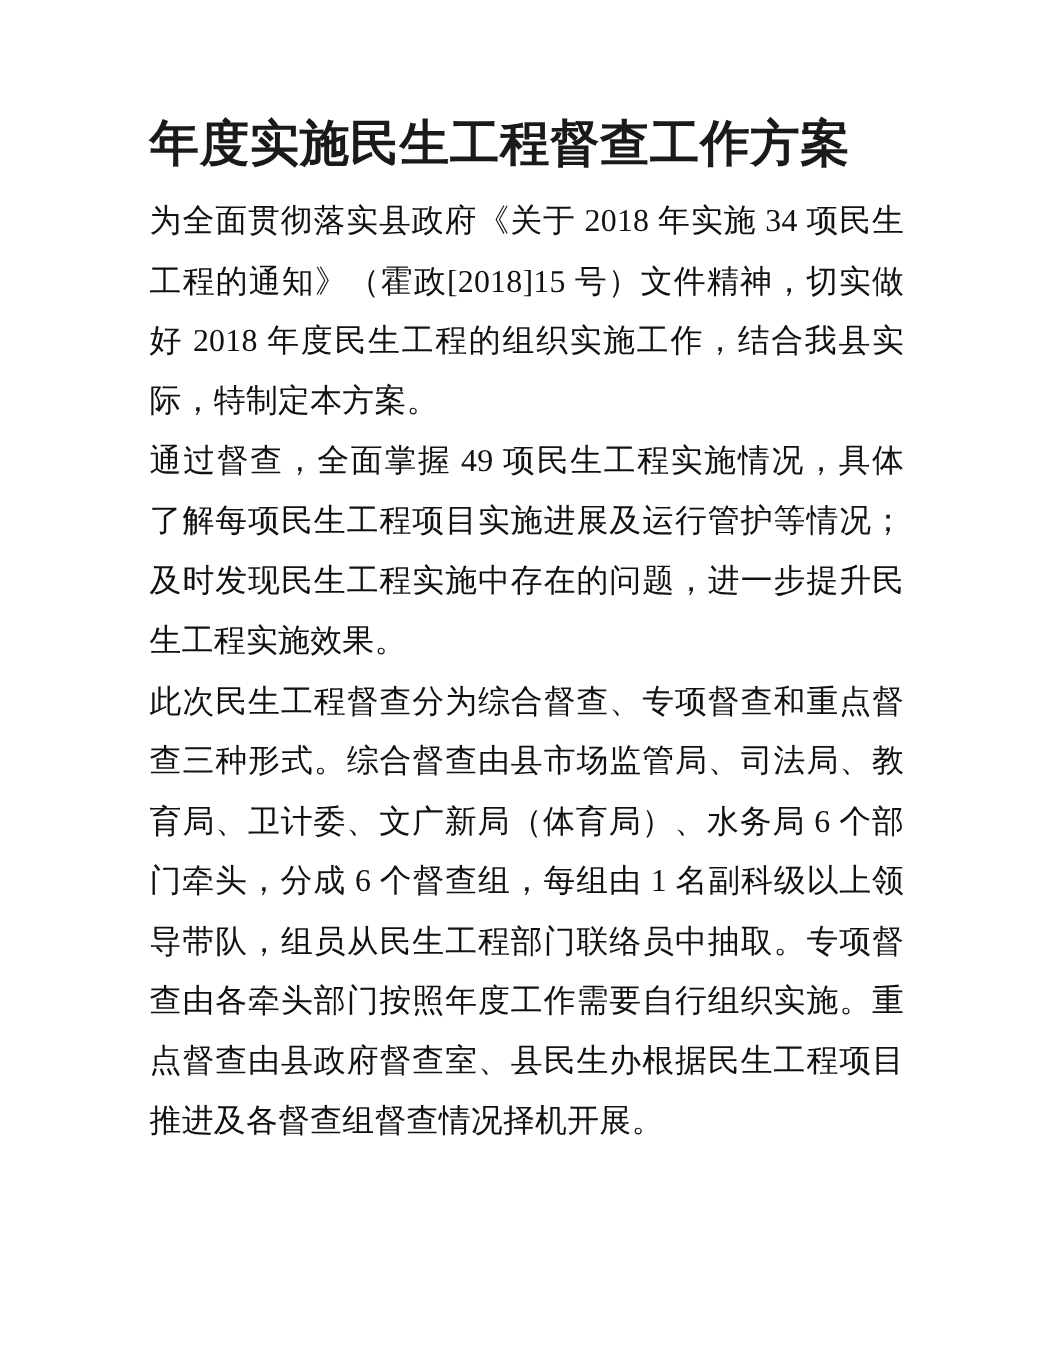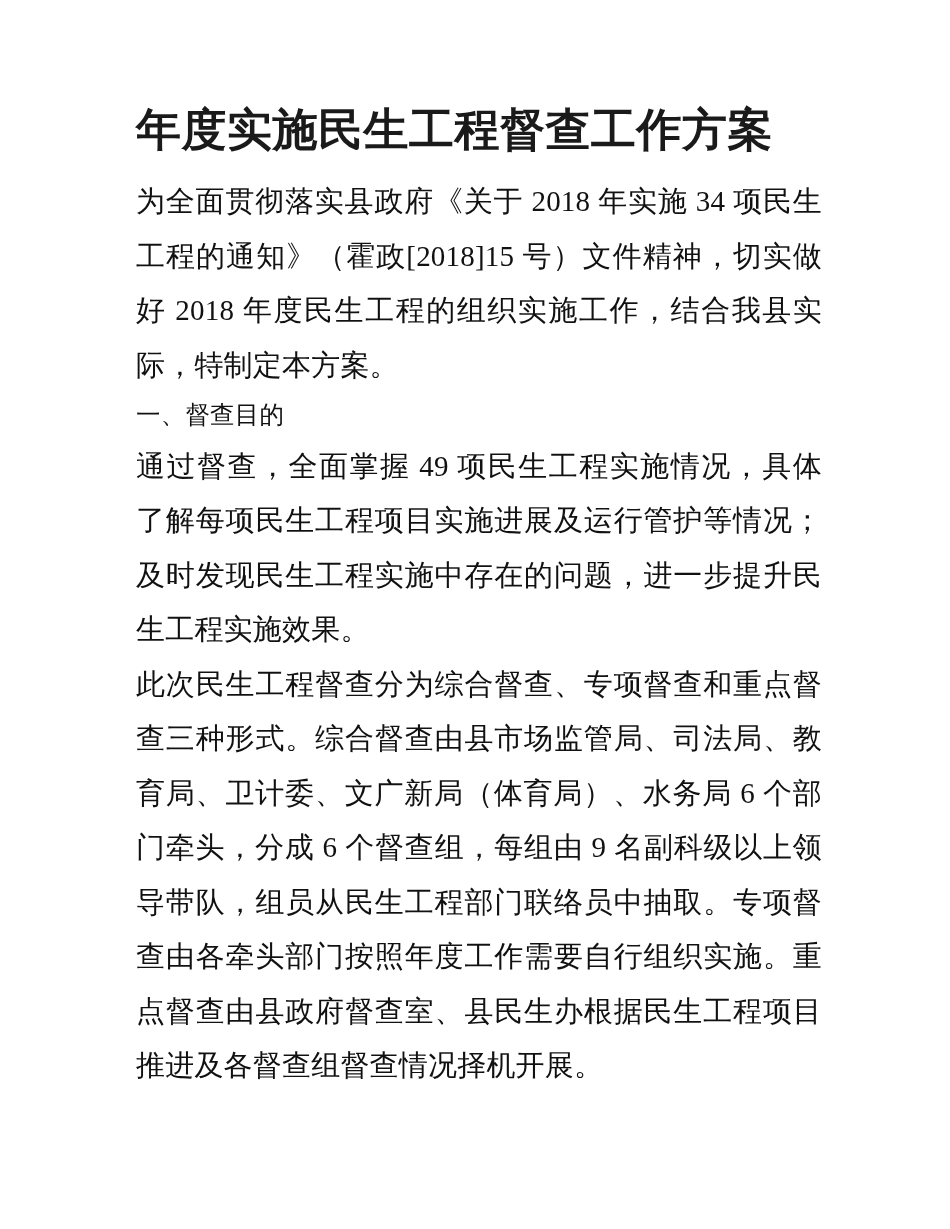--- a/index.html
+++ b/index.html
@@ -52,21 +52,20 @@
 </style>
 </head>
 <body>
 
 <div class="page">
 
   <h1 class="doc-title">年度实施民生工程督查工作方案</h1>
 
   <p class="para">为全面贯彻落实县政府《关于 2018 年实施 34 项民生工程的通知》（霍政[2018]15 号）文件精神，切实做好 2018 年度民生工程的组织实施工作，结合我县实际，特制定本方案。</p>
 
-  <p class="section-head">一、督查目的</p>
 
   <p class="para">通过督查，全面掌握 49 项民生工程实施情况，具体了解每项民生工程项目实施进展及运行管护等情况；及时发现民生工程实施中存在的问题，进一步提升民生工程实施效果。</p>
 
 
-  <p class="para">此次民生工程督查分为综合督查、专项督查和重点督查三种形式。综合督查由县市场监管局、司法局、教育局、卫计委、文广新局（体育局）、水务局 6 个部门牵头，分成 6 个督查组，每组由 9 名副科级以上领导带队，组员从民生工程部门联络员中抽取。专项督查由各牵头部门按照年度工作需要自行组织实施。重点督查由县政府督查室、县民生办根据民生工程项目推进及各督查组督查情况择机开展。</p>
+  <p class="para">此次民生工程督查分为综合督查、专项督查和重点督查三种形式。综合督查由县市场监管局、司法局、教育局、卫计委、文广新局（体育局）、水务局 6 个部门牵头，分成 6 个督查组，每组由 1 名副科级以上领导带队，组员从民生工程部门联络员中抽取。专项督查由各牵头部门按照年度工作需要自行组织实施。重点督查由县政府督查室、县民生办根据民生工程项目推进及各督查组督查情况择机开展。</p>
 
 
 </div>
 
 </body></html>

